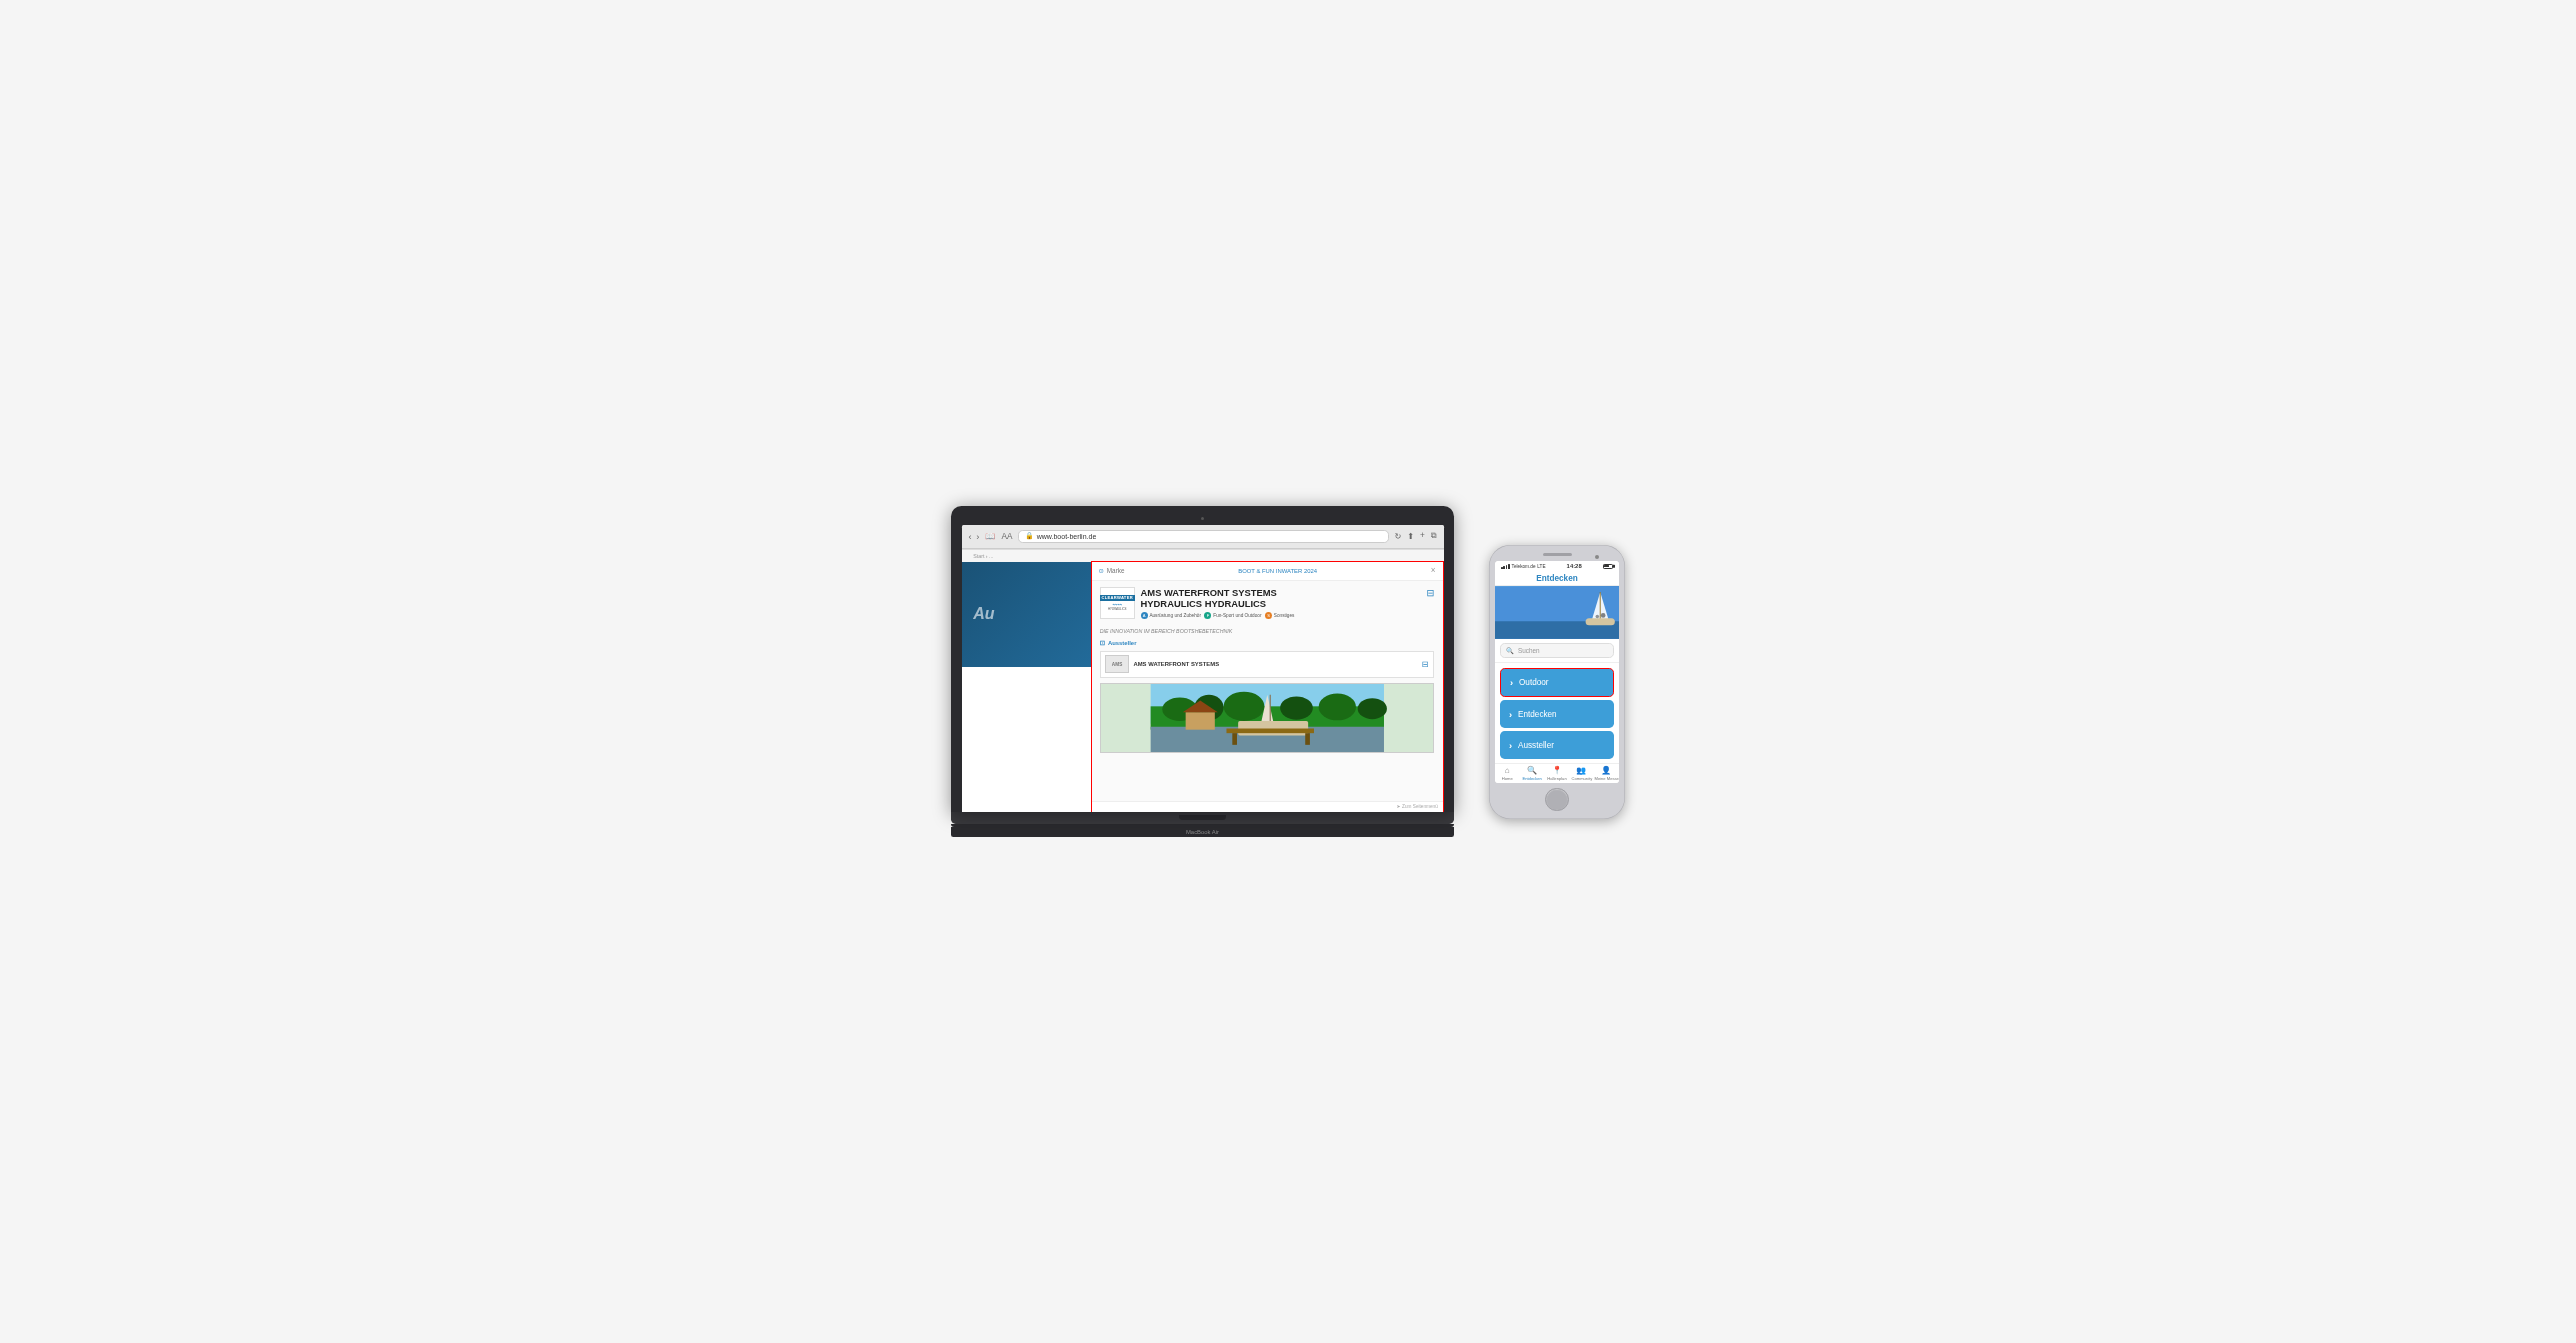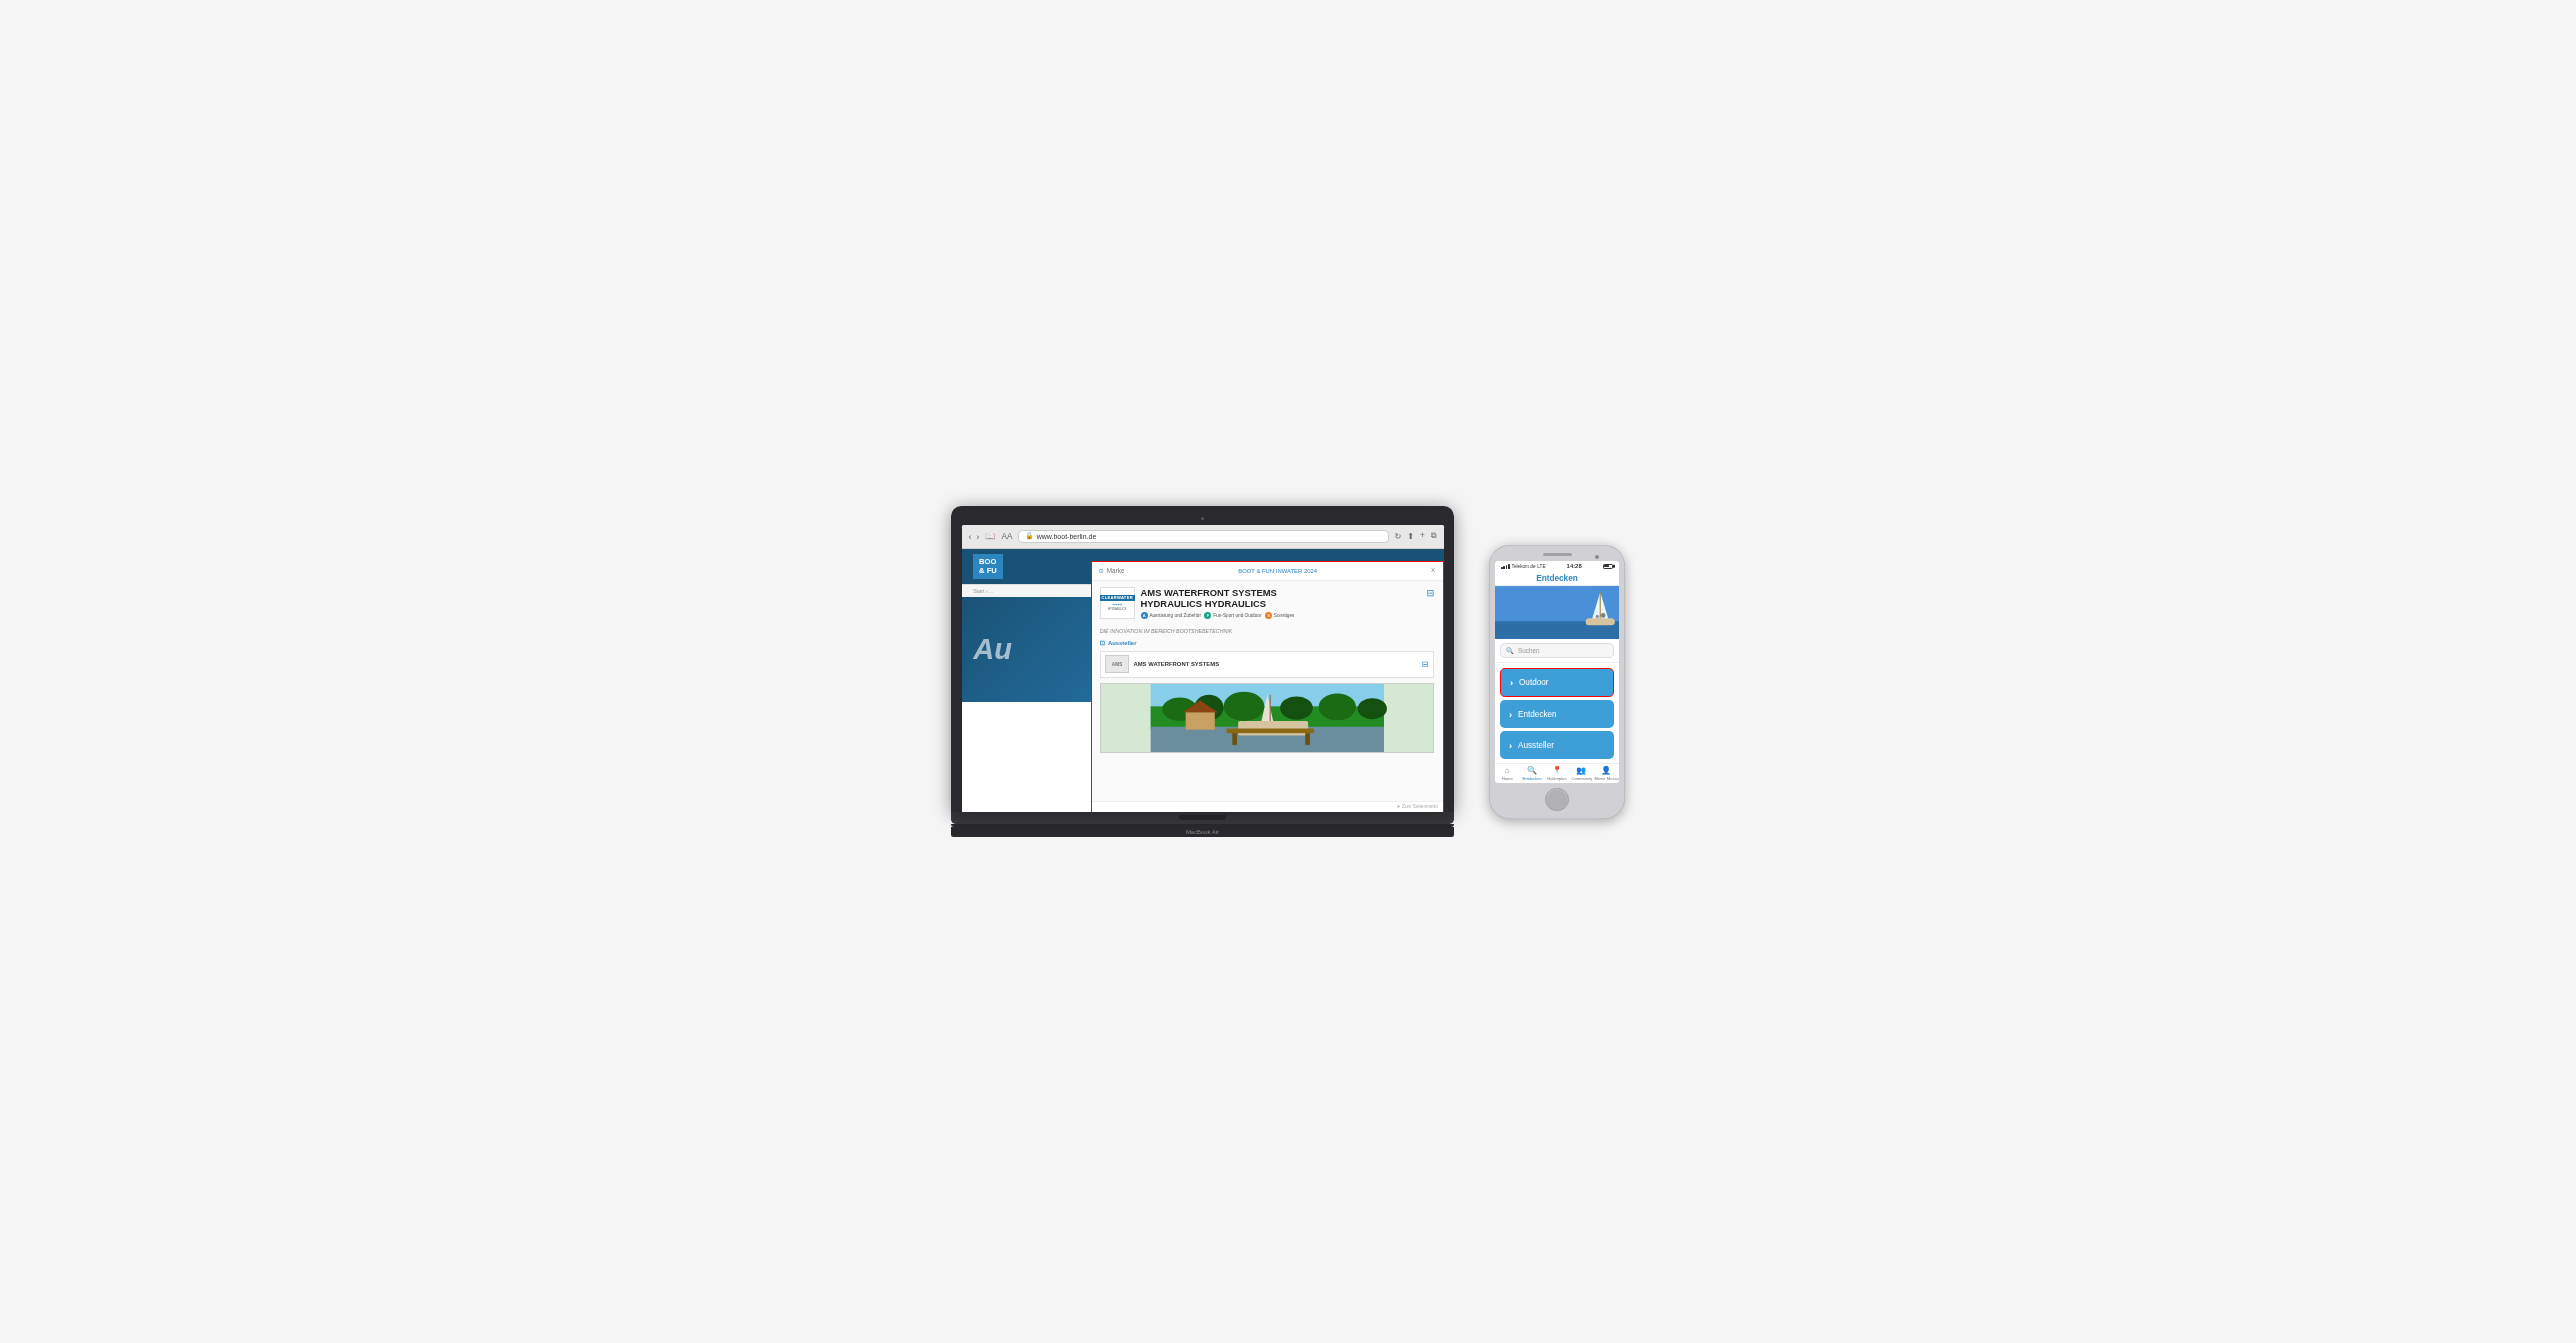--- a/index.html
+++ b/index.html
@@ -136,21 +136,21 @@
 
     .site-body-bg {
       background: linear-gradient(135deg, #1a5276 0%, #2471a3 50%, #85929e 100%);
       height: 105px;
       display: flex;
       align-items: center;
       padding: 11.7px;
     }
 
     .site-body-text {
-      font-size: 29px;
+      font-size: 16px;
       font-weight: bold;
       color: rgba(255,255,255,0.6);
       font-style: italic;
     }
 
     .site-breadcrumb {
       background: #f5f5f5;
       padding: 2.9px 11.7px;
       font-size: 5.3px;
       color: #999;
@@ -652,33 +652,20 @@
           </div>
           <div class="browser-actions">
             <span>↻</span>
             <span>⬆</span>
             <span>+</span>
             <span>⧉</span>
           </div>
         </div>
 
         <div class="website-bg">
-          <div class="site-header-bg">
-            <div class="site-logo-bg">
-              <div>BOO</div>
-              <div>&amp; FU</div>
-            </div>
-            <div class="site-nav-bg">
-              <span>
-                <span class="messe-berlin-logo">MESSE BERLIN</span>
-              </span>
-              <span>EN</span>
-              <span>🔍</span>
-            </div>
-          </div>
           <div class="site-breadcrumb">
             <span>Start › ...</span>
           </div>
           <div class="site-body-bg">
             <div class="site-body-text">Au</div>
           </div>
 
           <div class="modal-overlay">
             <div class="modal-header">
               <div class="modal-marke">

